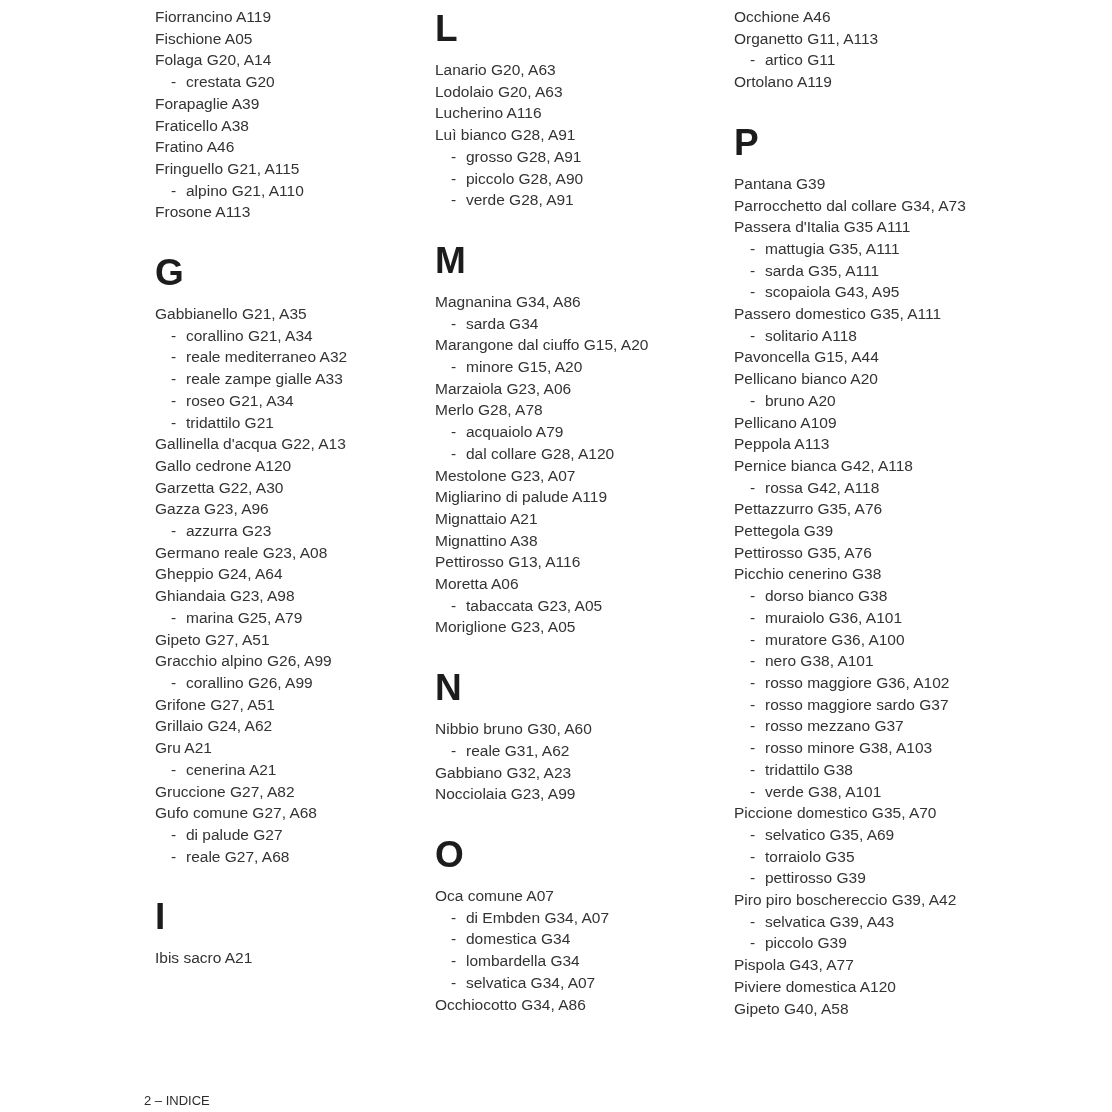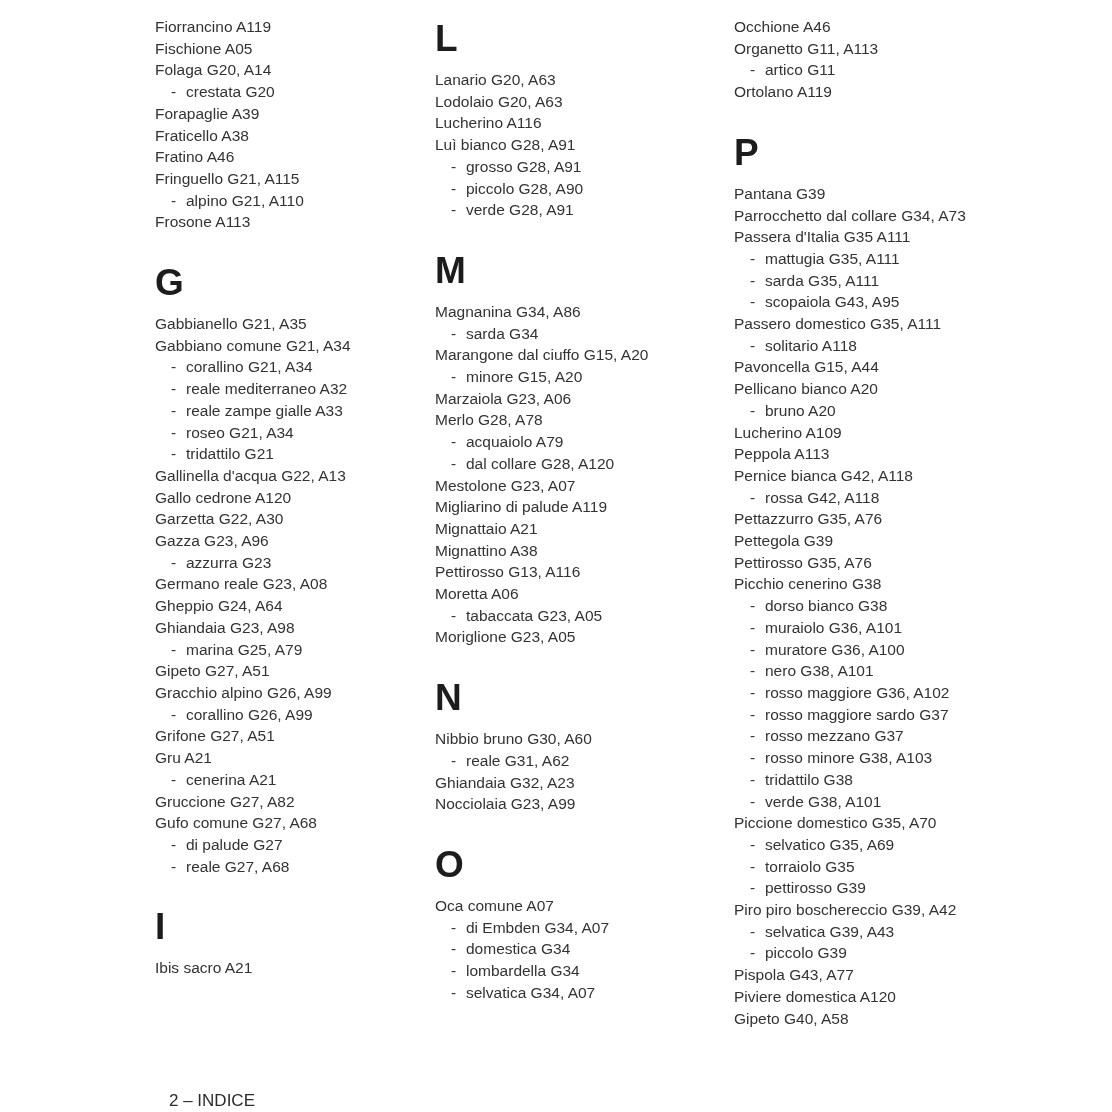--- a/index.html
+++ b/index.html
@@ -14,21 +14,21 @@
     overflow: hidden;
     font-family: "Liberation Sans", "DejaVu Sans", sans-serif;
   }
   .page {
     position: absolute;
     inset: 0;
   }
   .column {
     position: absolute;
     top: 0;
-    padding-top: 16px;
+    padding-top: 6px;
   }
   .column.col-1 { left: 155px; width: 272px; }
   .column.col-2 { left: 435px; width: 270px; }
   .column.col-3 { left: 734px; width: 330px; }
 
   .letter-header {
     font-size: 37px;
     font-weight: 700;
     line-height: 42px;
     letter-spacing: 0.5px;
@@ -48,23 +48,23 @@
     position: relative;
     padding-left: 31px;
   }
   .entry.sub .dash {
     position: absolute;
     left: 16px;
     top: 0;
   }
   .page-footer {
     position: absolute;
-    left: 169px;
+    left: 144px;
     top: 1090px;
-    font-size: 17px;
+    font-size: 13px;
     line-height: 21px;
     color: #2b2b2b;
     text-align: right;
   }
 </style>
 </head>
 <body>
 
 <div class="page">
   <div id="index-columns">
@@ -77,39 +77,39 @@
           <div class="entry">Forapaglie A39</div>
           <div class="entry">Fraticello A38</div>
           <div class="entry">Fratino A46</div>
           <div class="entry">Fringuello G21, A115</div>
           <div class="entry sub"><span class="dash">-</span><span>alpino G21, A110</span></div>
           <div class="entry">Frosone A113</div>
         </section>
         <section class="block">
           <div class="letter-header">G</div>
           <div class="entry">Gabbianello G21, A35</div>
-          <div class="entry">Gabbiano comune G21, A34</div>
           <div class="entry sub"><span class="dash">-</span><span>corallino G21, A34</span></div>
           <div class="entry sub"><span class="dash">-</span><span>reale mediterraneo A32</span></div>
           <div class="entry sub"><span class="dash">-</span><span>reale zampe gialle A33</span></div>
           <div class="entry sub"><span class="dash">-</span><span>roseo G21, A34</span></div>
           <div class="entry sub"><span class="dash">-</span><span>tridattilo G21</span></div>
           <div class="entry">Gallinella d'acqua G22, A13</div>
           <div class="entry">Gallo cedrone A120</div>
           <div class="entry">Garzetta G22, A30</div>
           <div class="entry">Gazza G23, A96</div>
           <div class="entry sub"><span class="dash">-</span><span>azzurra G23</span></div>
           <div class="entry">Germano reale G23, A08</div>
           <div class="entry">Gheppio  G24, A64</div>
           <div class="entry">Ghiandaia G23, A98</div>
           <div class="entry sub"><span class="dash">-</span><span>marina G25, A79</span></div>
           <div class="entry">Gipeto G27, A51</div>
           <div class="entry">Gracchio alpino G26, A99</div>
           <div class="entry sub"><span class="dash">-</span><span>corallino G26, A99</span></div>
           <div class="entry">Grifone G27, A51</div>
+          <div class="entry">Grillaio G24, A62</div>
           <div class="entry">Gru A21</div>
           <div class="entry sub"><span class="dash">-</span><span>cenerina A21</span></div>
           <div class="entry">Gruccione G27, A82</div>
           <div class="entry">Gufo comune G27, A68</div>
           <div class="entry sub"><span class="dash">-</span><span>di palude G27</span></div>
           <div class="entry sub"><span class="dash">-</span><span>reale G27, A68</span></div>
         </section>
         <section class="block">
           <div class="letter-header">I</div>
           <div class="entry">Ibis sacro A21</div>
@@ -142,30 +142,31 @@
           <div class="entry">Mignattino A38</div>
           <div class="entry">Pettirosso G13, A116</div>
           <div class="entry">Moretta A06</div>
           <div class="entry sub"><span class="dash">-</span><span>tabaccata G23, A05</span></div>
           <div class="entry">Moriglione G23, A05</div>
         </section>
         <section class="block">
           <div class="letter-header">N</div>
           <div class="entry">Nibbio bruno G30, A60</div>
           <div class="entry sub"><span class="dash">-</span><span>reale G31, A62</span></div>
-          <div class="entry">Ghiandaia G32, A23</div>
+          <div class="entry">Gabbiano G32, A23</div>
           <div class="entry">Nocciolaia G23, A99</div>
         </section>
         <section class="block">
           <div class="letter-header">O</div>
           <div class="entry">Oca comune A07</div>
           <div class="entry sub"><span class="dash">-</span><span>di Embden G34, A07</span></div>
           <div class="entry sub"><span class="dash">-</span><span>domestica G34</span></div>
           <div class="entry sub"><span class="dash">-</span><span>lombardella G34</span></div>
           <div class="entry sub"><span class="dash">-</span><span>selvatica G34, A07</span></div>
+          <div class="entry">Occhiocotto G34, A86</div>
         </section>
       </div>
       <div class="column col-3">
         <section class="block">
           <div class="entry">Occhione A46</div>
           <div class="entry">Organetto G11, A113</div>
           <div class="entry sub"><span class="dash">-</span><span>artico G11</span></div>
           <div class="entry">Ortolano A119</div>
         </section>
         <section class="block">
@@ -174,21 +175,21 @@
           <div class="entry">Parrocchetto dal collare G34, A73</div>
           <div class="entry">Passera d'Italia G35 A111</div>
           <div class="entry sub"><span class="dash">-</span><span>mattugia G35, A111</span></div>
           <div class="entry sub"><span class="dash">-</span><span>sarda G35, A111</span></div>
           <div class="entry sub"><span class="dash">-</span><span>scopaiola G43, A95</span></div>
           <div class="entry">Passero domestico G35, A111</div>
           <div class="entry sub"><span class="dash">-</span><span>solitario A118</span></div>
           <div class="entry">Pavoncella G15, A44</div>
           <div class="entry">Pellicano bianco A20</div>
           <div class="entry sub"><span class="dash">-</span><span>bruno A20</span></div>
-          <div class="entry">Lucherino A109</div>
+          <div class="entry">Pellicano A109</div>
           <div class="entry">Peppola A113</div>
           <div class="entry">Pernice bianca G42, A118</div>
           <div class="entry sub"><span class="dash">-</span><span>rossa G42, A118</span></div>
           <div class="entry">Pettazzurro G35, A76</div>
           <div class="entry">Pettegola G39</div>
           <div class="entry">Pettirosso G35, A76</div>
           <div class="entry">Picchio cenerino G38</div>
           <div class="entry sub"><span class="dash">-</span><span>dorso bianco G38</span></div>
           <div class="entry sub"><span class="dash">-</span><span>muraiolo G36, A101</span></div>
           <div class="entry sub"><span class="dash">-</span><span>muratore G36, A100</span></div>

